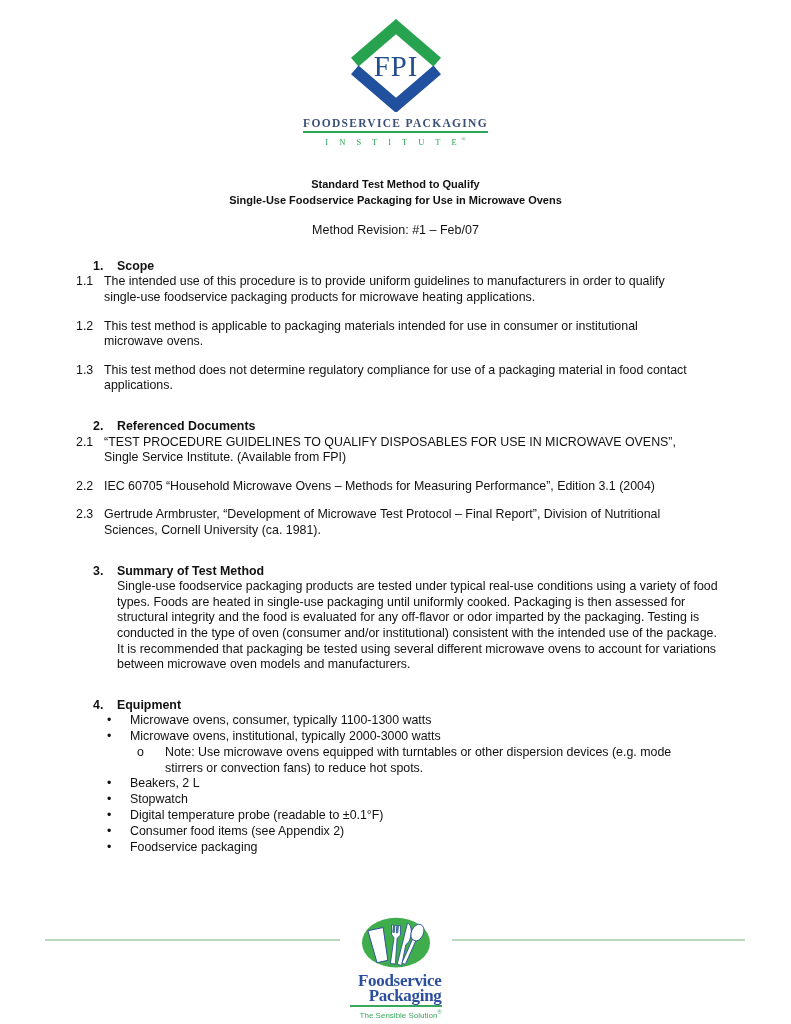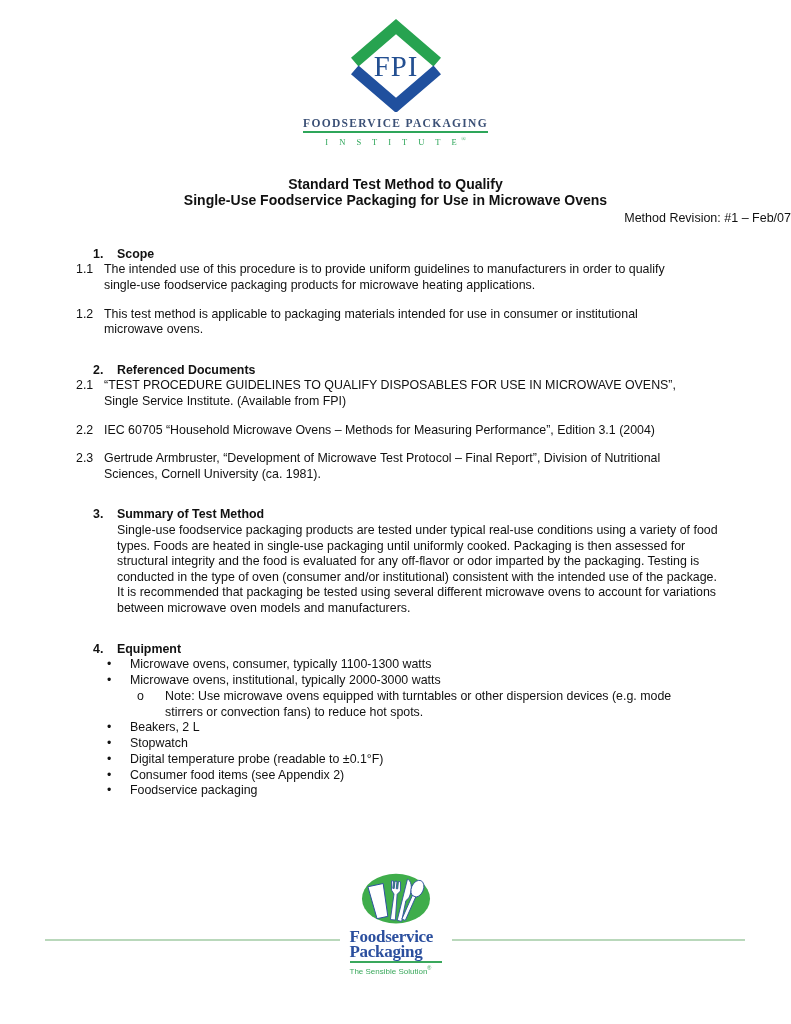--- a/index.html
+++ b/index.html
@@ -18,22 +18,22 @@
     border-bottom:2px solid #2ea65a;padding-bottom:2px;margin-top:5px;
   }
   .institute{
     font-family:"Liberation Serif",serif;font-size:8.5px;letter-spacing:4.5px;
     color:#2ea65a;margin-top:3px;
   }
   .institute sup{font-size:6px;letter-spacing:0;}
 
   
   .title-block{text-align:center;margin-top:29px;line-height:16px;}
-  .title-line{font-weight:bold;font-size:14px;}
-  .revision{font-size:12.5px;font-weight:normal;margin-top:2px;text-align:right;}
+  .title-line{font-weight:bold;font-size:11px;}
+  .revision{font-size:12.5px;font-weight:normal;margin-top:14px;}
 
   
   .content{margin-top:21px;font-size:12.4px;line-height:15.6px;}
   .section + .section{margin-top:25px;}
   .sec-head{display:flex;font-weight:bold;}
   .sec-num{margin-left:93px;width:24px;flex:none;}
   .sub-item{display:flex;margin-left:76px;margin-bottom:13px;}
   .sub-item.last{margin-bottom:0;}
   .sub-num{width:28px;flex:none;}
   .sub-text{width:584px;flex:none;}
@@ -43,22 +43,22 @@
   .bullet .mk{flex:none;}
   .b1{margin-left:107px;}
   .b1 .mk{width:23px;}
   .b2{margin-left:137px;}
   .b2 .mk{width:28px;}
   .b2 .bt{width:528px;}
 
   
   .footer-rule{position:absolute;left:45px;right:46px;top:939px;border-top:2px solid #b9d8bb;}
   .footer-logo{
-    position:absolute;left:50%;top:872px;transform:translateX(-50%);
-    background:#ffffff;text-align:left;padding:0 10px;z-index:2;
+    position:absolute;left:50%;top:916px;transform:translateX(-50%);
+    background:#ffffff;text-align:right;padding:0 10px;z-index:2;
   }
   .utensils-svg{display:block;margin:0 auto;width:78px;height:57px;}
   .fw-line{
     font-family:"Liberation Serif",serif;font-weight:bold;color:#2b4f9e;
     font-size:17px;line-height:15px;letter-spacing:-0.3px;
   }
   .fw-underline{width:92px;margin:2px auto 0;border-top:2px solid #3aa85c;}
   .tagline{font-size:8px;color:#3aa85c;margin-top:2px;}
   .tagline sup{font-size:5.5px;}
 </style>
@@ -93,20 +93,24 @@
         <span>Scope</span>
       </div>
       <div class="sub-item">
         <span class="sub-num">1.1</span>
         <span class="sub-text">The intended use of this procedure is to provide uniform guidelines to manufacturers in order to qualify single-use foodservice packaging products for microwave heating applications.</span>
       </div>
       <div class="sub-item">
         <span class="sub-num">1.2</span>
         <span class="sub-text">This test method is applicable to packaging materials intended for use in consumer or institutional microwave ovens.</span>
       </div>
+      <div class="sub-item last">
+        <span class="sub-num">1.3</span>
+        <span class="sub-text">This test method does not determine regulatory compliance for use of a packaging material in food contact applications.</span>
+      </div>
     </div>
 
     <div class="section">
       <div class="sec-head">
         <span class="sec-num">2.</span>
         <span>Referenced Documents</span>
       </div>
       <div class="sub-item">
         <span class="sub-num">2.1</span>
         <span class="sub-text">“TEST PROCEDURE GUIDELINES TO QUALIFY DISPOSABLES FOR USE IN MICROWAVE OVENS”, Single Service Institute. (Available from FPI)</span>

